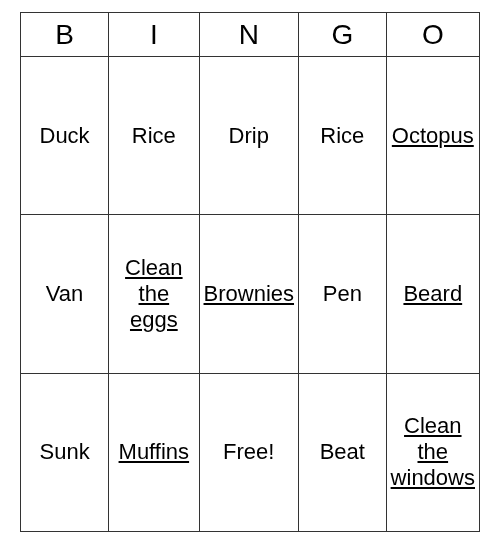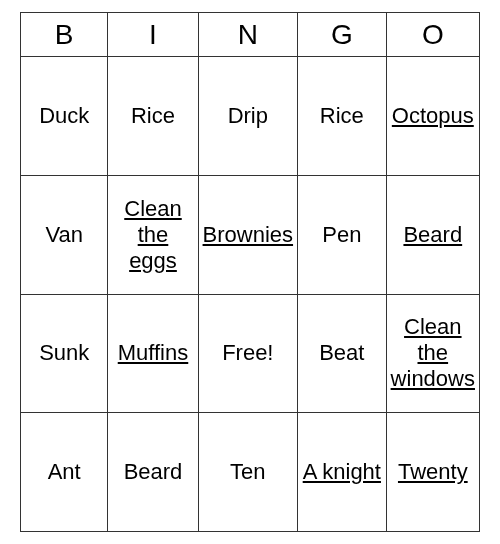--- a/index.html
+++ b/index.html
@@ -95,22 +95,15 @@
           <td class="large-text">Pen</td>
           <td class="small-text">Beard</td>
         </tr>
         <tr>
           <td class="large-text">Sunk</td>
           <td class="medium-text">Muffins</td>
           <td class="large-text">Free!</td>
           <td class="large-text">Beat</td>
           <td class="small-text">Clean the windows</td>
         </tr>
-        <tr>
-          <td class="large-text">Ant</td>
-          <td class="large-text">Beard</td>
-          <td class="large-text">Ten</td>
-          <td class="medium-text">A knight</td>
-          <td class="medium-text">Twenty</td>
-        </tr>
       </tbody>
   </table>
 </div>
 
 </body></html>

